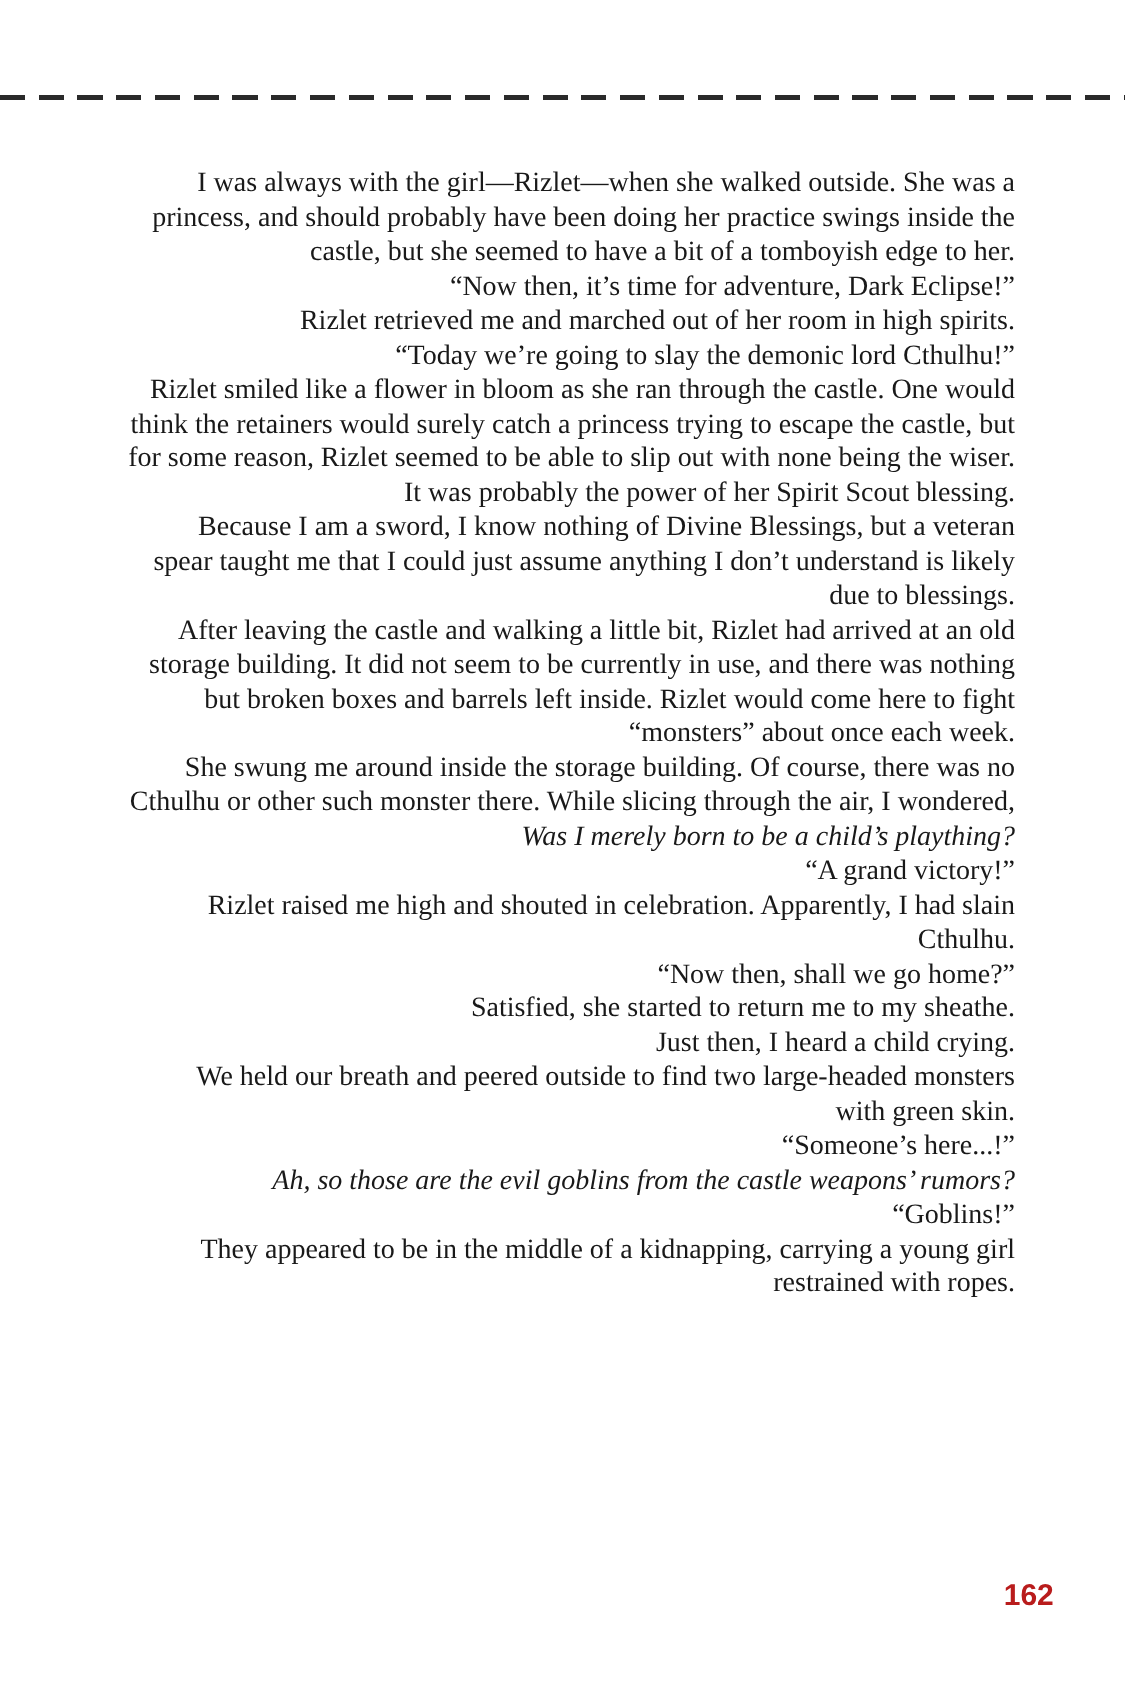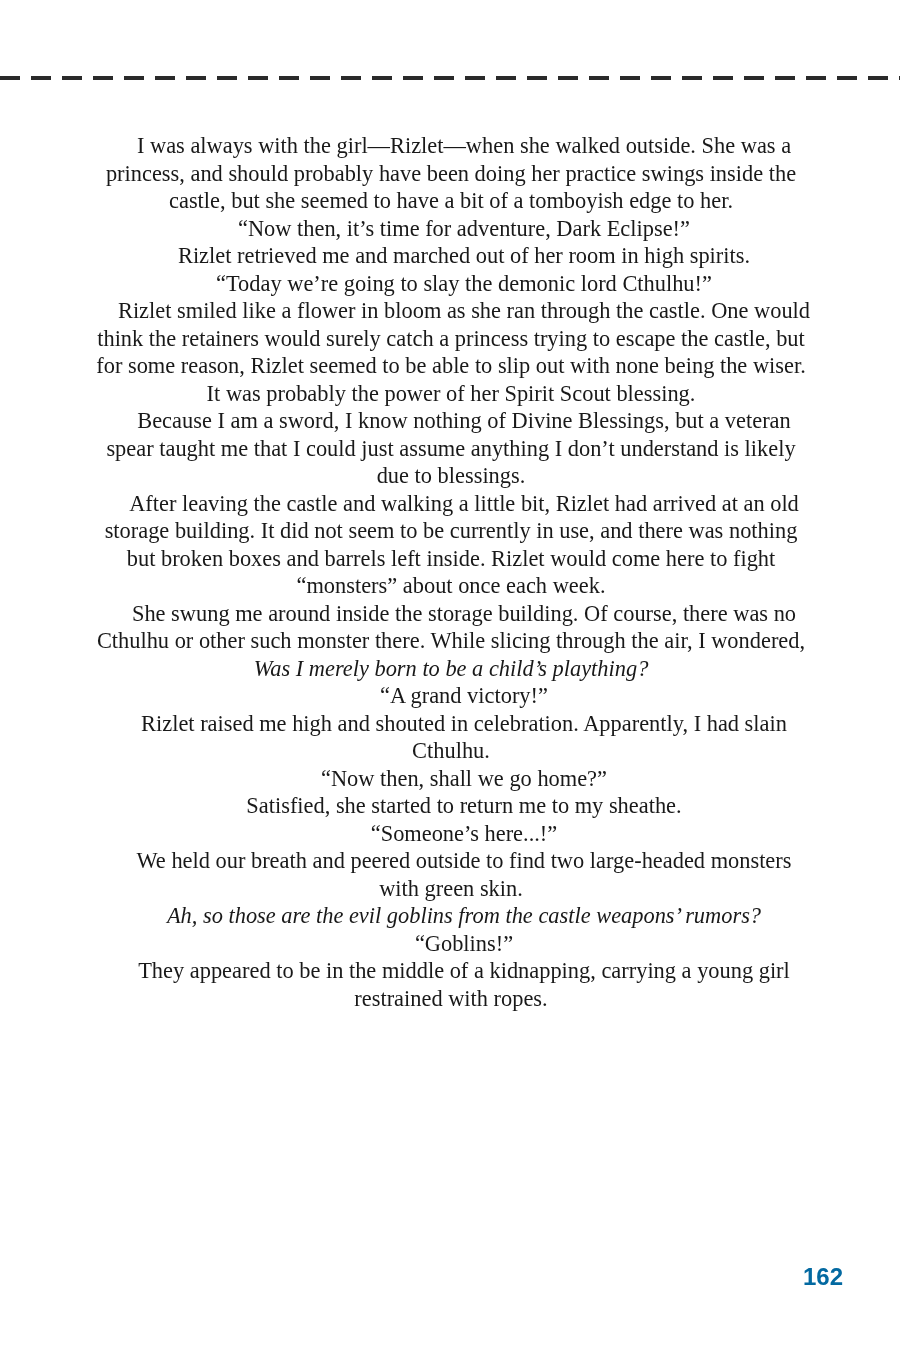--- a/index.html
+++ b/index.html
@@ -24,58 +24,59 @@
   }
   .text-block {
     position: absolute;
     left: 90px;
     top: 132px;
     width: 722px;
     font-family: "Liberation Serif", serif;
     font-size: 22.4px;
     line-height: 27.5px;
     color: #191919;
-    text-align: center;
+    text-align: right;
   }
   .text-block p {
     margin: 0;
     padding: 0;
     text-indent: 26px;
   }
   .seg.italic {
     font-style: italic;
   }
   .page-number {
     position: absolute;
     top: 1263px;
     right: 57px;
     font-family: "Liberation Sans", sans-serif;
     font-weight: 700;
     font-size: 24px;
-    color: #0369a1;
+    color: #b91c1c;
   }
 </style>
 </head>
 <body>
 
 <div class="page">
   <div class="top-divider"></div>
   <main class="text-block" id="text-block">
       <p><span class="seg">I was always with the girl—Rizlet—when she walked outside. She was a princess, and should probably have been doing her practice swings inside the castle, but she seemed to have a bit of a tomboyish edge to her.</span></p>
       <p><span class="seg">“Now then, it’s time for adventure, Dark Eclipse!”</span></p>
       <p><span class="seg">Rizlet retrieved me and marched out of her room in high spirits.</span></p>
       <p><span class="seg">“Today we’re going to slay the demonic lord Cthulhu!”</span></p>
       <p><span class="seg">Rizlet smiled like a flower in bloom as she ran through the castle. One would think the retainers would surely catch a princess trying to escape the castle, but for some reason, Rizlet seemed to be able to slip out with none being the wiser. It was probably the power of her Spirit Scout blessing.</span></p>
       <p><span class="seg">Because I am a sword, I know nothing of Divine Blessings, but a veteran spear taught me that I could just assume anything I don’t understand is likely due to blessings.</span></p>
       <p><span class="seg">After leaving the castle and walking a little bit, Rizlet had arrived at an old storage building. It did not seem to be currently in use, and there was nothing but broken boxes and barrels left inside. Rizlet would come here to fight “monsters” about once each week.</span></p>
       <p><span class="seg">She swung me around inside the storage building. Of course, there was no Cthulhu or other such monster there. While slicing through the air, I wondered, </span><span class="seg italic">Was I merely born to be a child’s plaything?</span></p>
       <p><span class="seg">“A grand victory!”</span></p>
       <p><span class="seg">Rizlet raised me high and shouted in celebration. Apparently, I had slain Cthulhu.</span></p>
       <p><span class="seg">“Now then, shall we go home?”</span></p>
       <p><span class="seg">Satisfied, she started to return me to my sheathe.</span></p>
+      <p><span class="seg">Just then, I heard a child crying.</span></p>
+      <p><span class="seg">We held our breath and peered outside to find two large-headed monsters with green skin.</span></p>
       <p><span class="seg">“Someone’s here...!”</span></p>
-      <p><span class="seg">We held our breath and peered outside to find two large-headed monsters with green skin.</span></p>
       <p><span class="seg italic">Ah, so those are the evil goblins from the castle weapons’ rumors?</span></p>
       <p><span class="seg">“Goblins!”</span></p>
       <p><span class="seg">They appeared to be in the middle of a kidnapping, carrying a young girl restrained with ropes.</span></p>
     </main>
   <div class="page-number">162</div>
 </div>
 
 </body></html>

